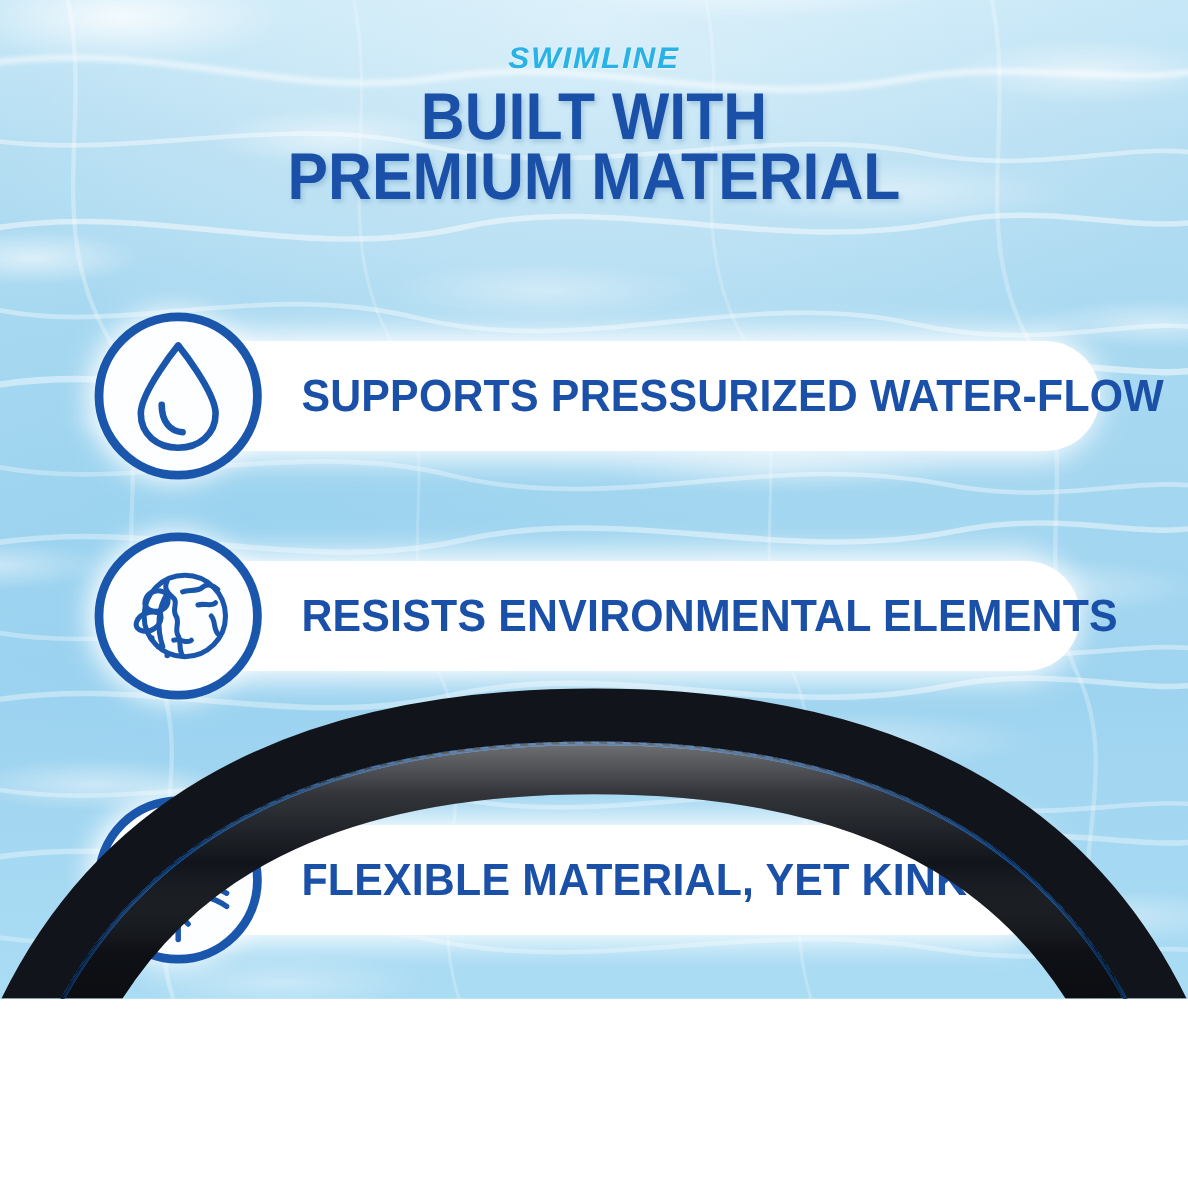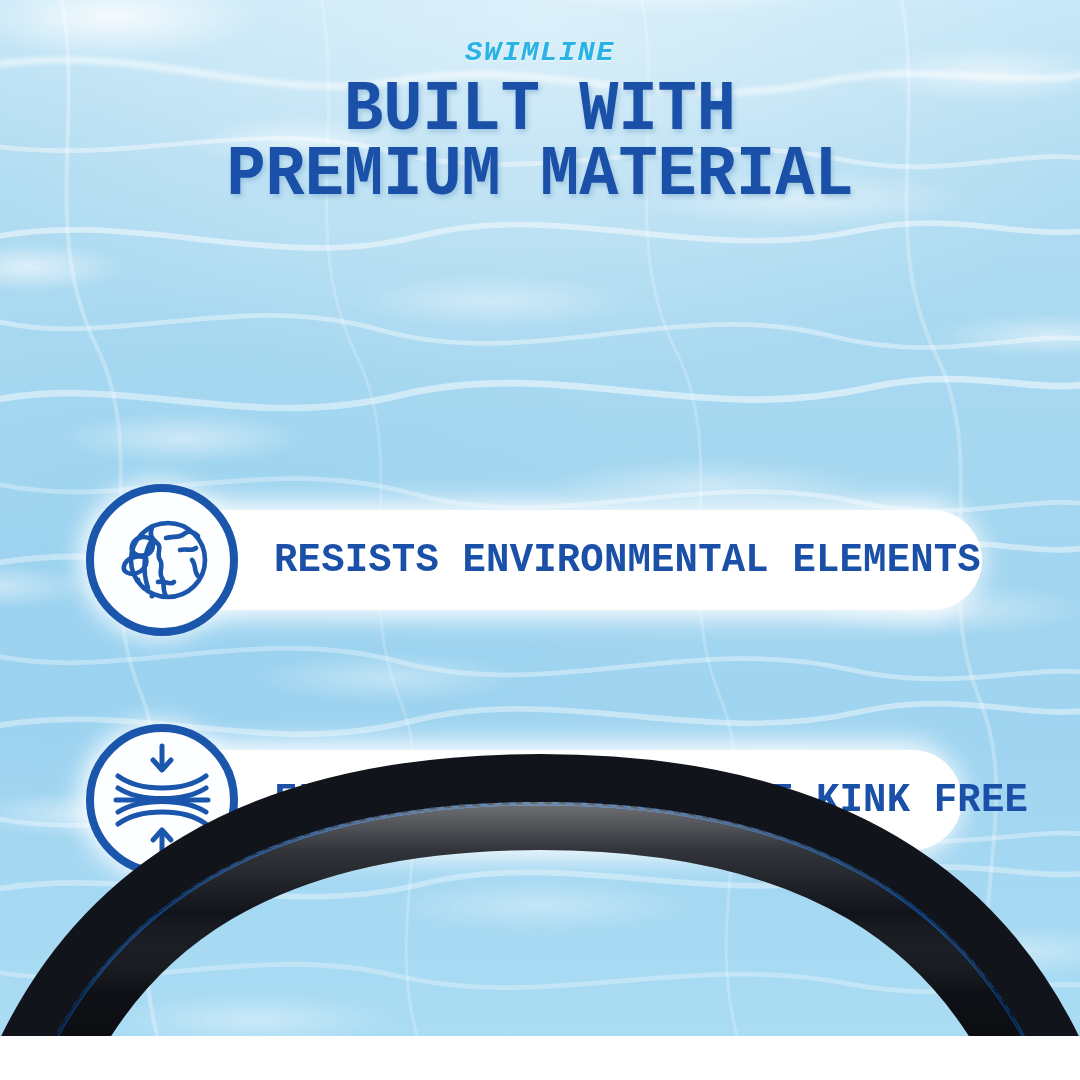--- a/index.html
+++ b/index.html
@@ -3,23 +3,23 @@
 <meta charset="utf-8">
 <style>
   html, body {
     margin: 0;
     padding: 0;
     background: #ffffff;
   }
   #stage {
     position: relative;
     width: 1080px;
-    height: 1036px;
+    height: 908px;
     overflow: hidden;
-    font-family: Liberation Mono, monospace;
+    font-family: Liberation Sans, sans-serif;
     background: #a8dcf0;
   }
 
   
   .bg-base {
     position: absolute;
     inset: 0;
     background:
       linear-gradient(180deg,
         #c3e6f7 0%,
@@ -85,21 +85,21 @@
   }
 
   
   .heading {
     position: absolute;
     left: 0; right: 0;
     top: 78px;
     text-align: center;
     color: #1a50a8;
     font-weight: 700;
-    font-size: 71px;
+    font-size: 60px;
     line-height: 0.92;
     letter-spacing: 0px;
     text-shadow: 2px 3px 5px rgba(120,170,205,.55);
   }
   .heading .l1 { display: block; transform: scaleX(0.92); }
   .heading .l2 { display: block; transform: scaleX(0.92); }
 
   
   .feature {
     position: absolute;
@@ -207,20 +207,33 @@
   </svg>
   <div class="bg-tint"></div>
 
   <div class="logo">SWIMLINE</div>
 
   <div class="heading">
     <span class="l1">BUILT WITH</span>
     <span class="l2">PREMIUM MATERIAL</span>
   </div>
 
+  <div class="feature" style="top:280px; width:940px;">
+    <div class="pill-glow" style="width:836px;"></div>
+    <div class="pill" style="width:830px;">
+      <span class="pill-text">SUPPORTS PRESSURIZED WATER-FLOW</span>
+    </div>
+    <div class="icon-glow"></div>
+    <div class="icon-circle">
+      <svg width="96" height="104" viewBox="0 0 96 104">
+        <path d="M48 6 C48 6 14 48 14 68 C14 87 29 99 48 99 C67 99 82 87 82 68 C82 48 48 6 48 6 Z" fill="none" stroke="#1a56ac" stroke-width="6" stroke-linejoin="round"></path>
+        <path d="M33 60 C33 76 41 84 52 85" fill="none" stroke="#1a56ac" stroke-width="6" stroke-linecap="round"></path>
+      </svg>
+    </div>
+  </div>
 
   <div class="feature" style="top:480px; width:940px;">
     <div class="pill-glow" style="width:818px;"></div>
     <div class="pill" style="width:812px;">
       <span class="pill-text">RESISTS ENVIRONMENTAL ELEMENTS</span>
     </div>
     <div class="icon-glow"></div>
     <div class="icon-circle">
       <svg width="108" height="104" viewBox="0 0 108 104">
         <g fill="none" stroke="#1a56ac" stroke-width="4.6" stroke-linecap="round" stroke-linejoin="round">

